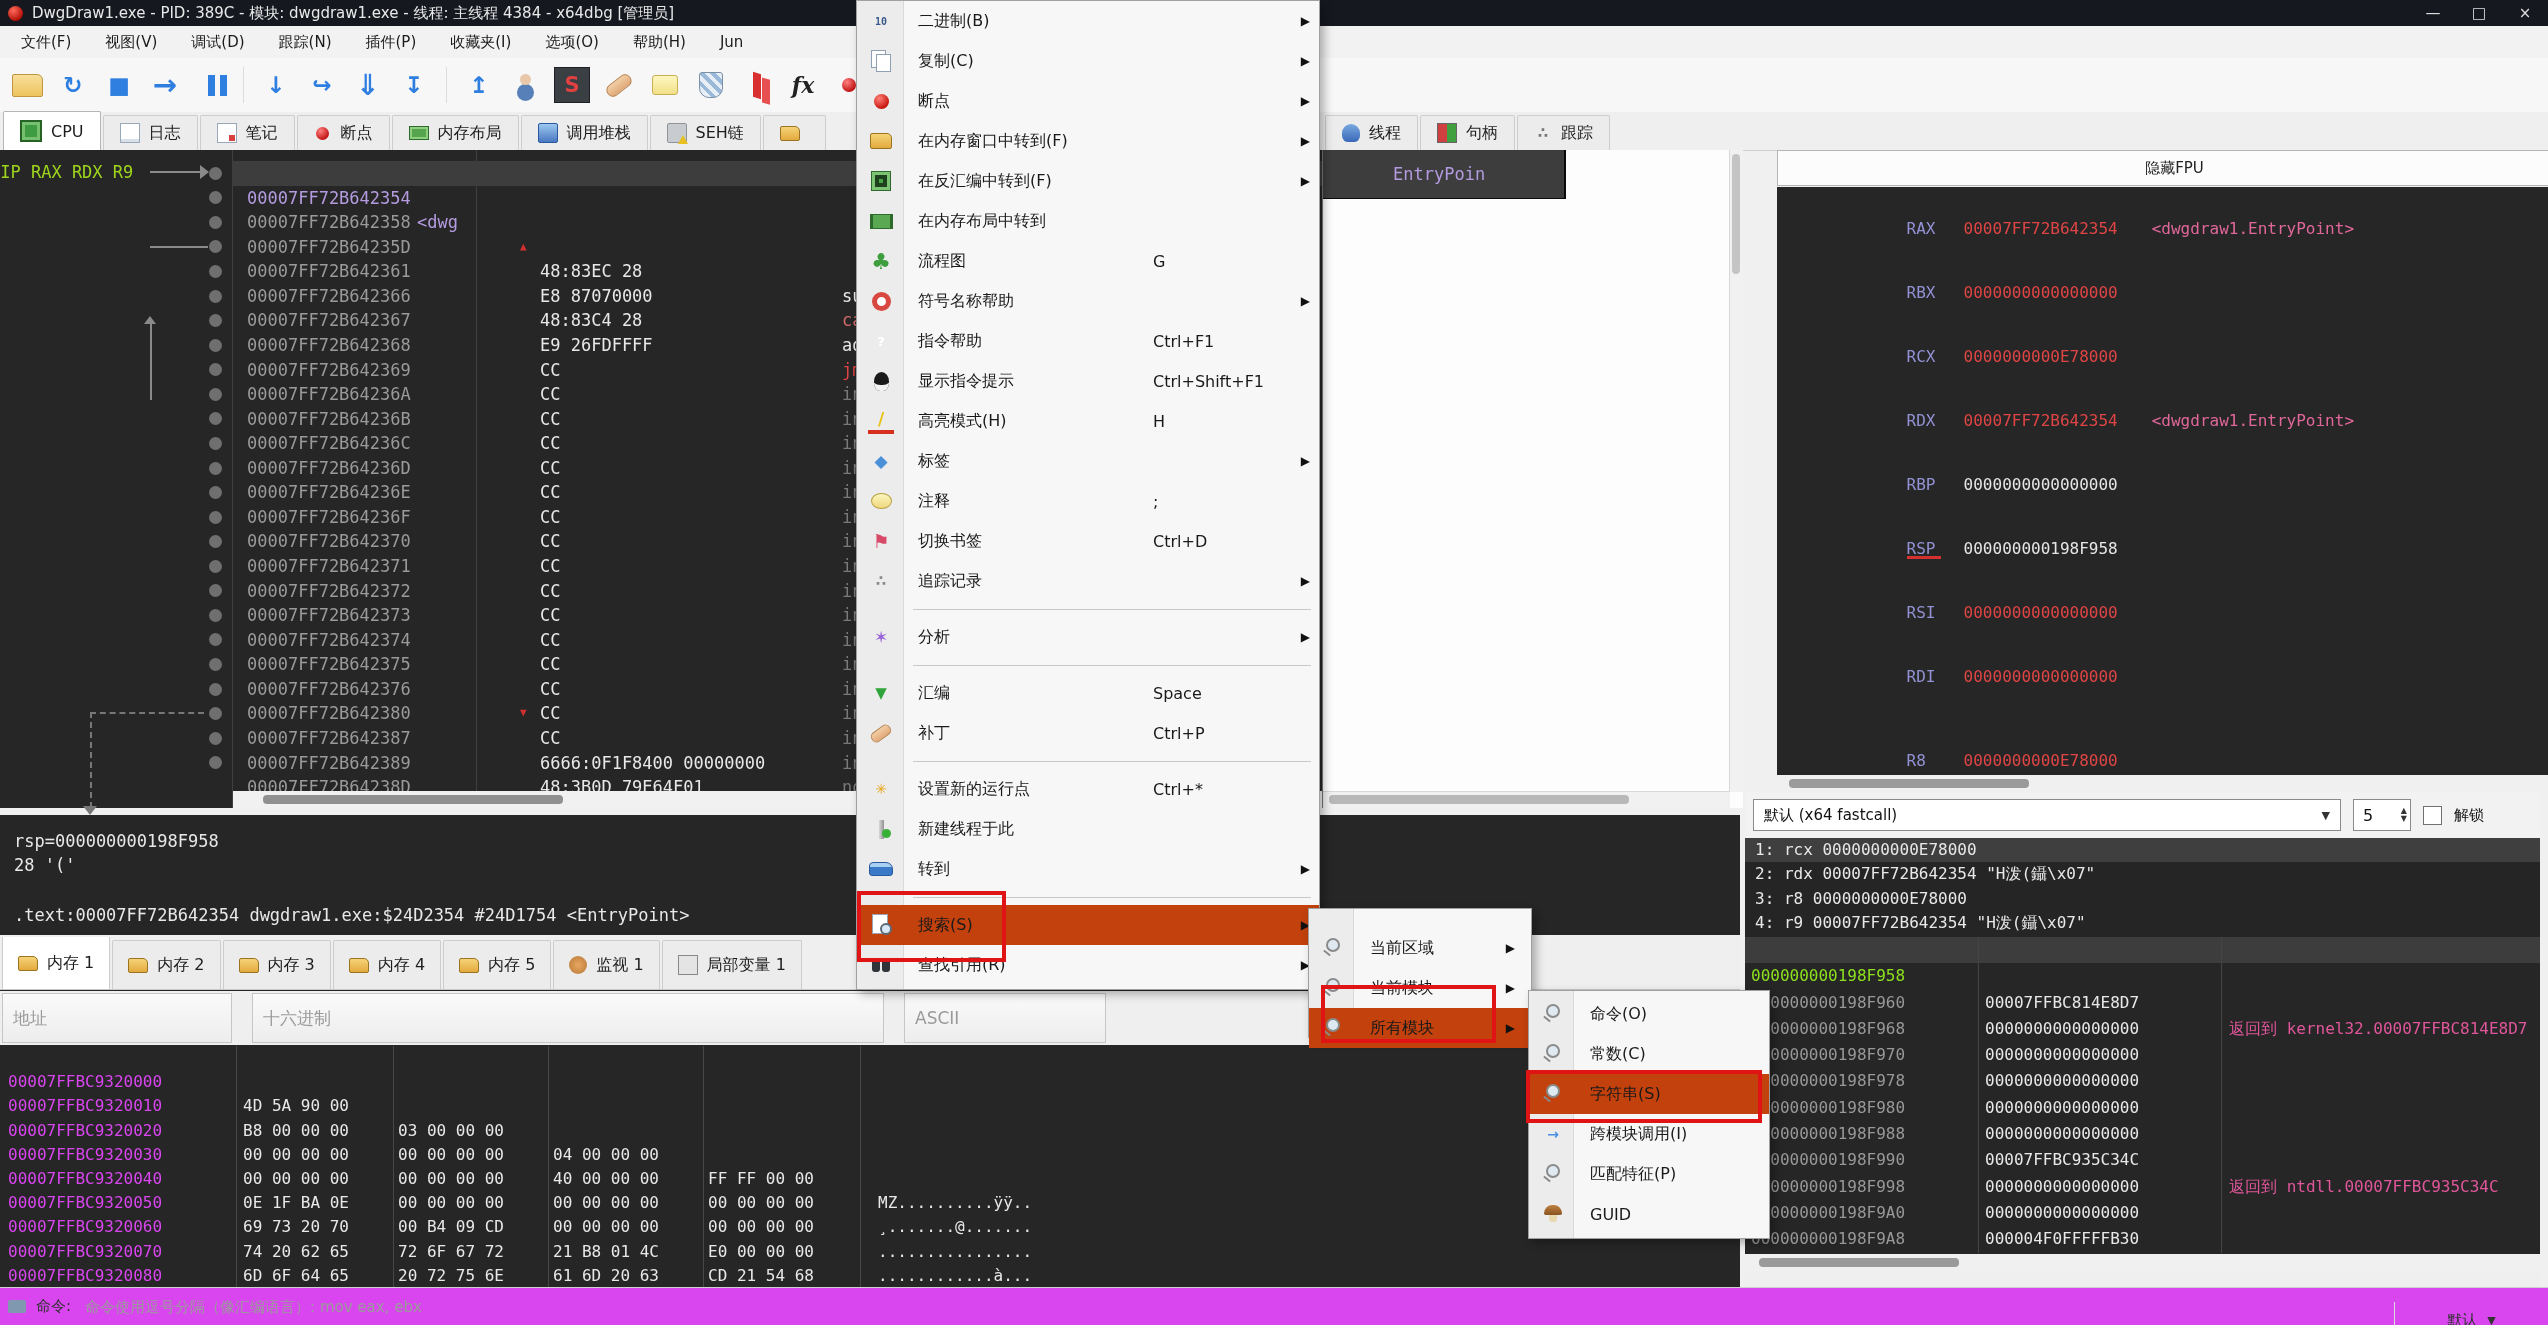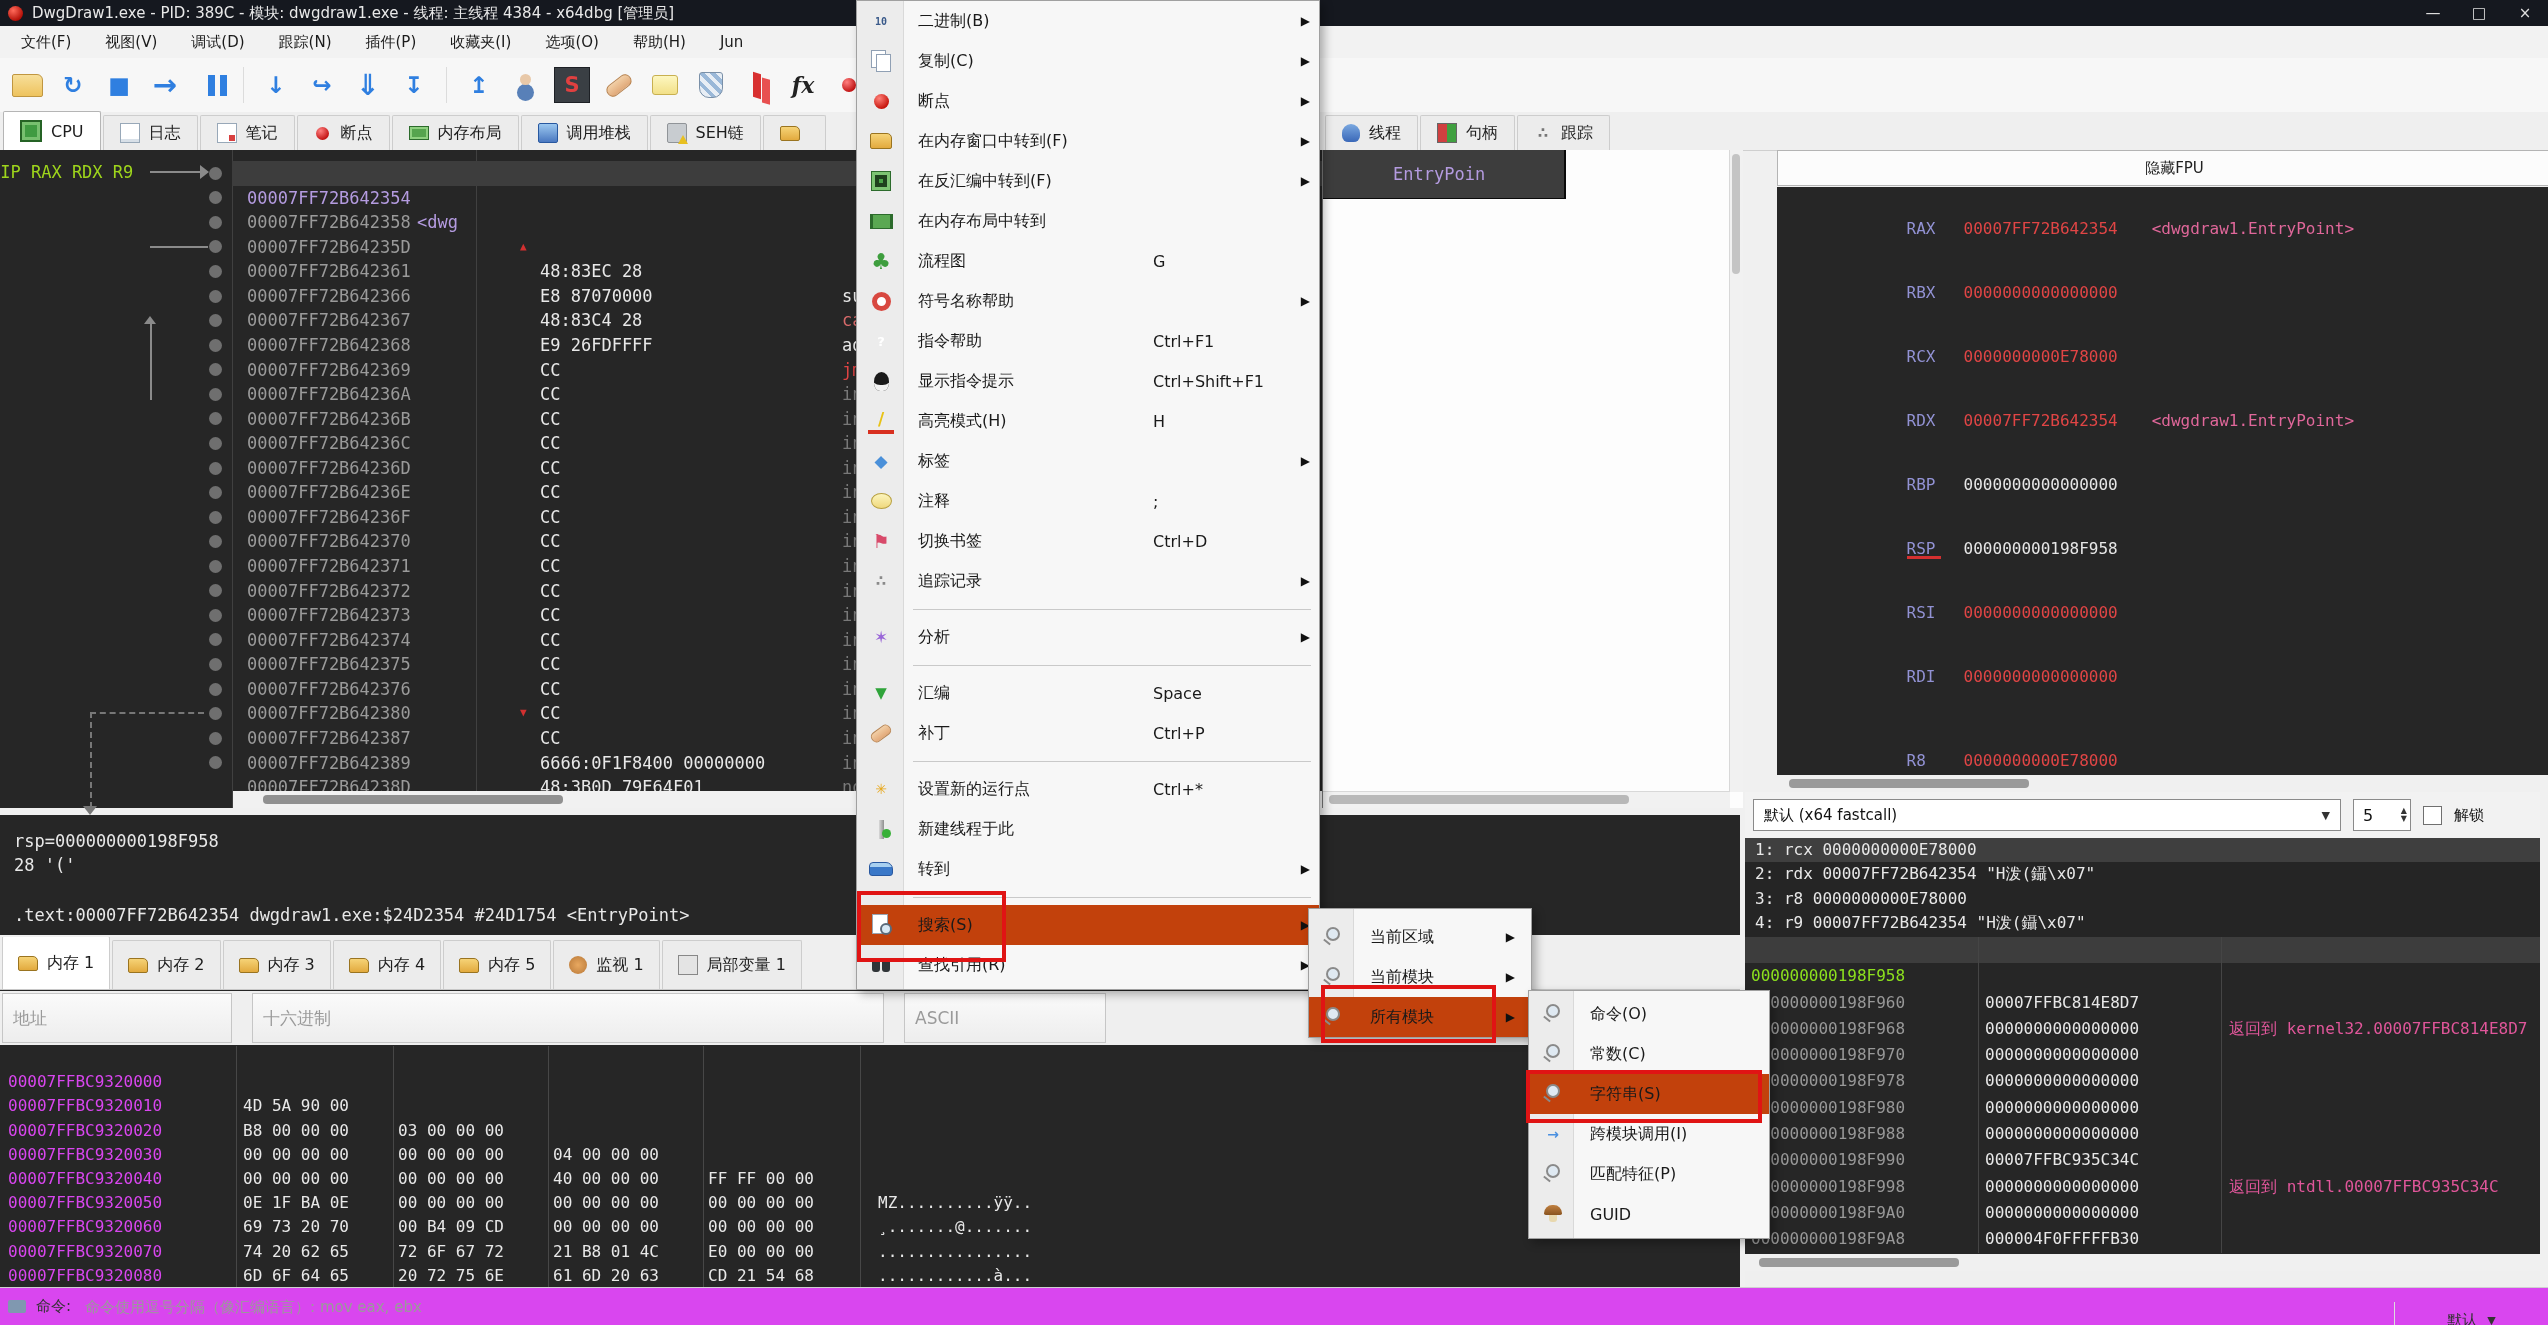--- a/index.html
+++ b/index.html
@@ -192,21 +192,21 @@
   .mgutter{position:absolute;left:0;top:0;bottom:0;width:46px;background:#ececec;border-right:1px solid #d9d9d9;}
   .mrow{position:relative;height:40px;display:flex;align-items:center;padding-left:11px;font-size:16px;color:#1a1a1a;}
   .mrow.hl{background:#c2410c;}
   .mrow.sep{height:16px;padding:0;}
   .mrow.sep::after{content:"";position:absolute;left:56px;right:8px;top:8px;border-top:1px solid #c9c9c9;}
   .mi{width:26px;height:26px;margin-right:24px;position:relative;display:flex;align-items:center;
       justify-content:center;flex:none;font-size:15px;}
   .mlabel{white-space:nowrap;}
   .mshort{position:absolute;left:296px;white-space:nowrap;}
   .marrow{position:absolute;right:9px;font-size:12px;color:#111;}
-  .submenu1{position:absolute;left:1308px;top:908px;width:224px;height:130px;z-index:45;padding-top:8px;}
+  .submenu1{position:absolute;left:1308px;top:908px;width:224px;height:130px;z-index:45;padding-top:19px;}
   .submenu1 .mgutter{width:44px;}
   .submenu1 .marrow{right:16px;}
   .submenu2{position:absolute;left:1528px;top:990px;width:242px;height:249px;z-index:46;padding-top:3px;}
   .submenu2 .mgutter{width:44px;}
   .redbox{position:absolute;border:4px solid #e01414;z-index:60;}
 
   
   .binary-edit-icon{color:#3a5a8a;font-family:"DejaVu Sans Mono",monospace;font-weight:bold;font-size:10px;}
   .binary-edit-icon::before{content:"";position:absolute;inset:2px 4px;background:#e7eef8;border:1px solid #8aa0bc;z-index:-1;}
   .copy-icon::before{content:"";position:absolute;left:3px;top:2px;width:13px;height:16px;background:#fff;border:1px solid #90a0b4;}

